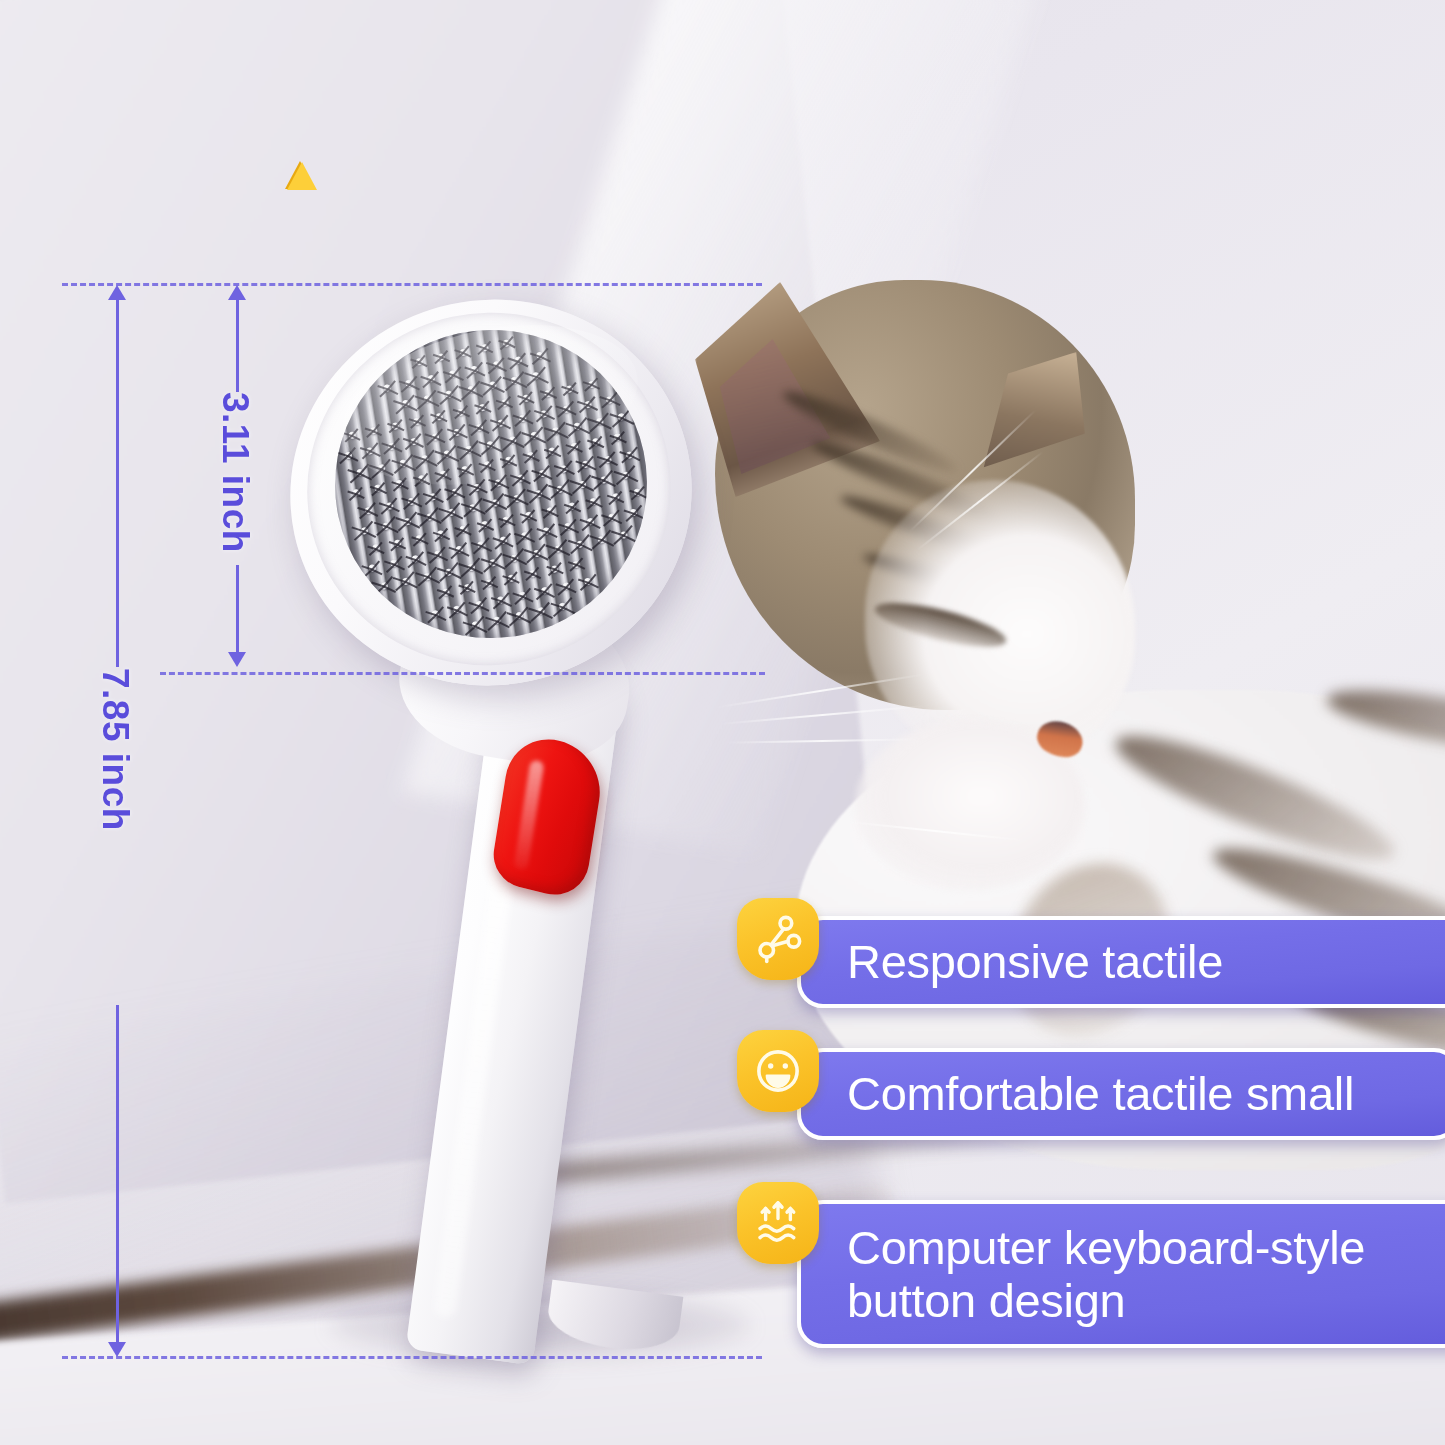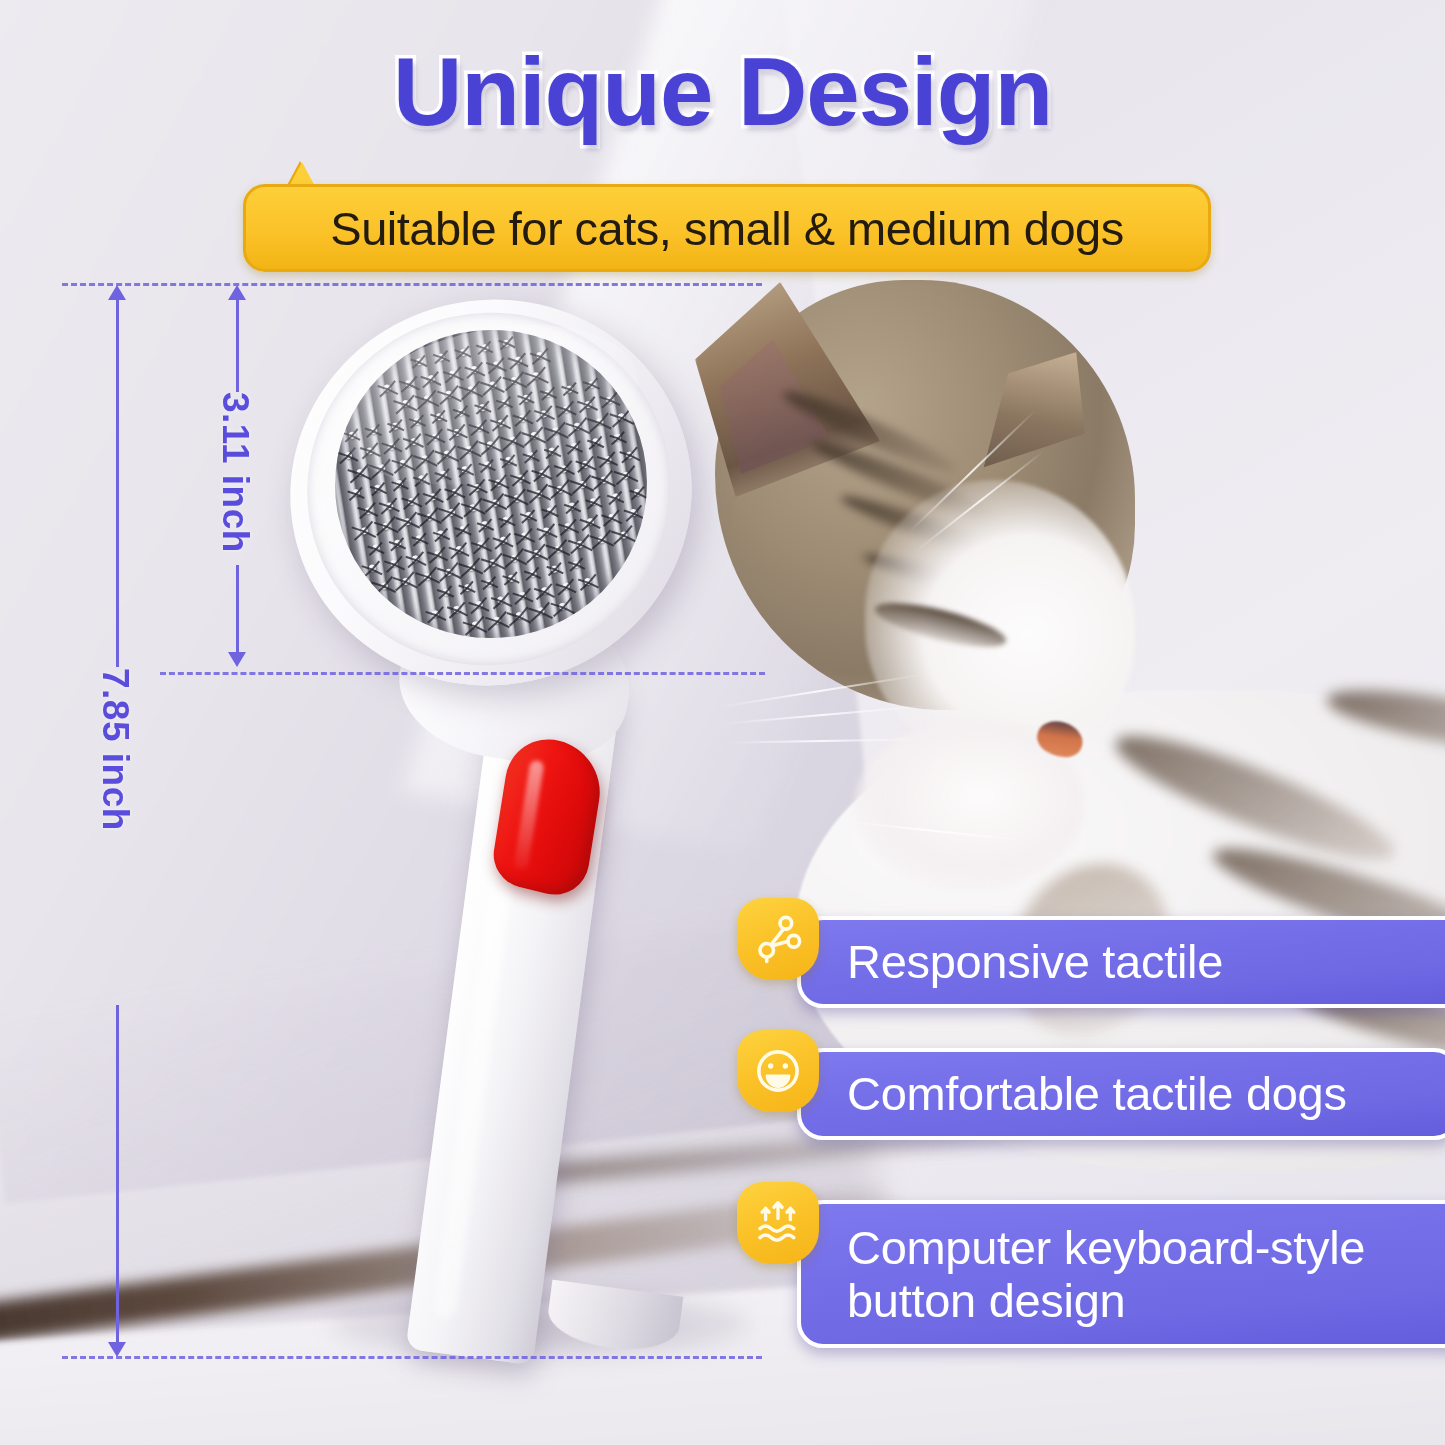--- a/index.html
+++ b/index.html
@@ -1283,45 +1283,41 @@
     <div class="arrow-down" style="left:228px; top:652px;"></div>
     <div class="dim-label" style="left:256px; top:392px;">3.11 inch</div>
 
     <div class="dim-axis" style="left:116px; top:292px; height:375px;"></div>
     <div class="arrow-up" style="left:108px; top:285px;"></div>
     <div class="dim-axis" style="left:116px; top:1005px; height:340px;"></div>
     <div class="arrow-down" style="left:108px; top:1342px;"></div>
     <div class="dim-label" style="left:136px; top:668px;">7.85 inch</div>
   </div>
 
-  <div class="title">Unique Design</div>
   <div class="subtitle-tail"></div>
-  <div class="subtitle-banner">
-    <span class="subtitle-text">Suitable for cats, small &amp; medium dogs</span>
-  </div>
 
   <div class="callout" id="callout-1">
     <div class="callout-pill">
       <span class="callout-text">Responsive tactile</span>
     </div>
     <div class="callout-icon">
       <svg class="ico-svg" viewBox="0 0 48 48" fill="none" stroke="#fffbe8" stroke-width="3.2" stroke-linecap="round" stroke-linejoin="round">
         <circle cx="31" cy="10" r="5.2"></circle>
         <circle cx="38" cy="26" r="5.2"></circle>
         <circle cx="14" cy="34" r="6"></circle>
         <line x1="29" y1="15" x2="18" y2="29"></line>
         <line x1="19" y1="30" x2="33" y2="26"></line>
         <line x1="14" y1="40" x2="14" y2="44"></line>
       </svg>
     </div>
   </div>
 
   <div class="callout" id="callout-2">
     <div class="callout-pill">
-      <span class="callout-text">Comfortable tactile dogs</span>
+      <span class="callout-text">Comfortable tactile small</span>
     </div>
     <div class="callout-icon">
       <svg class="ico-svg" viewBox="0 0 48 48" fill="none" stroke="#fffbe8" stroke-width="3.2" stroke-linecap="round" stroke-linejoin="round">
         <circle cx="24" cy="24" r="17"></circle>
         <circle cx="17.5" cy="19.5" r="2.4" fill="#fffbe8" stroke="none"></circle>
         <circle cx="30.5" cy="19.5" r="2.4" fill="#fffbe8" stroke="none"></circle>
         <path d="M14 28 h20 a10 10 0 0 1 -20 0 z" fill="#fffbe8" stroke="#fffbe8" stroke-width="2"></path>
       </svg>
     </div>
   </div>

